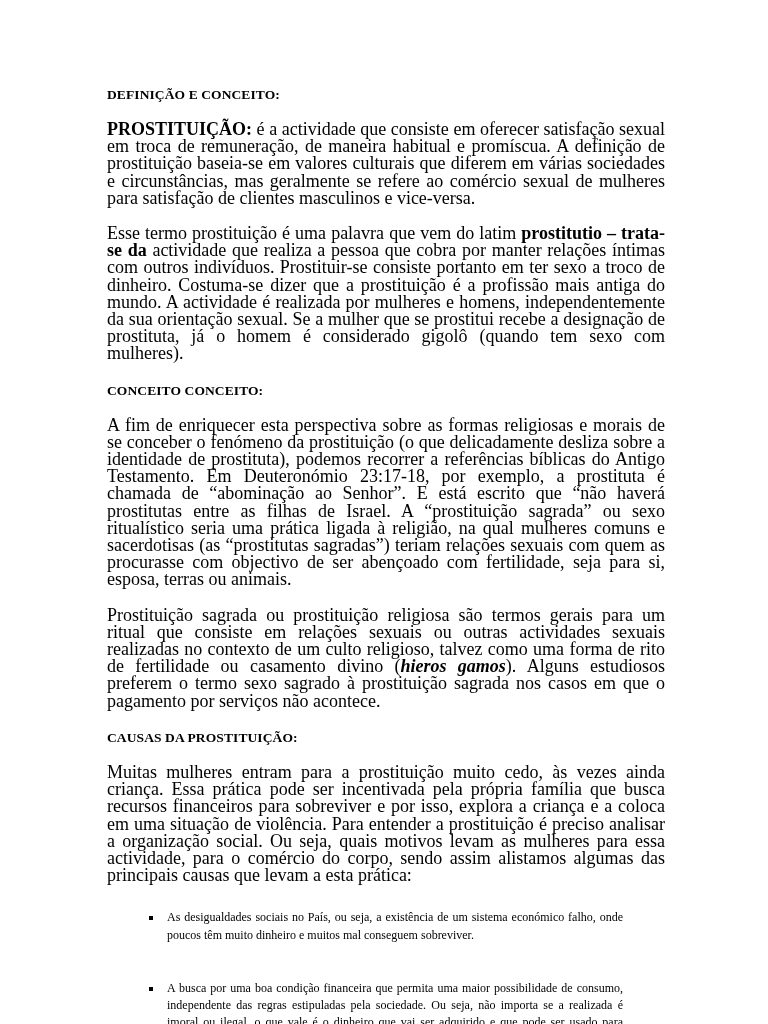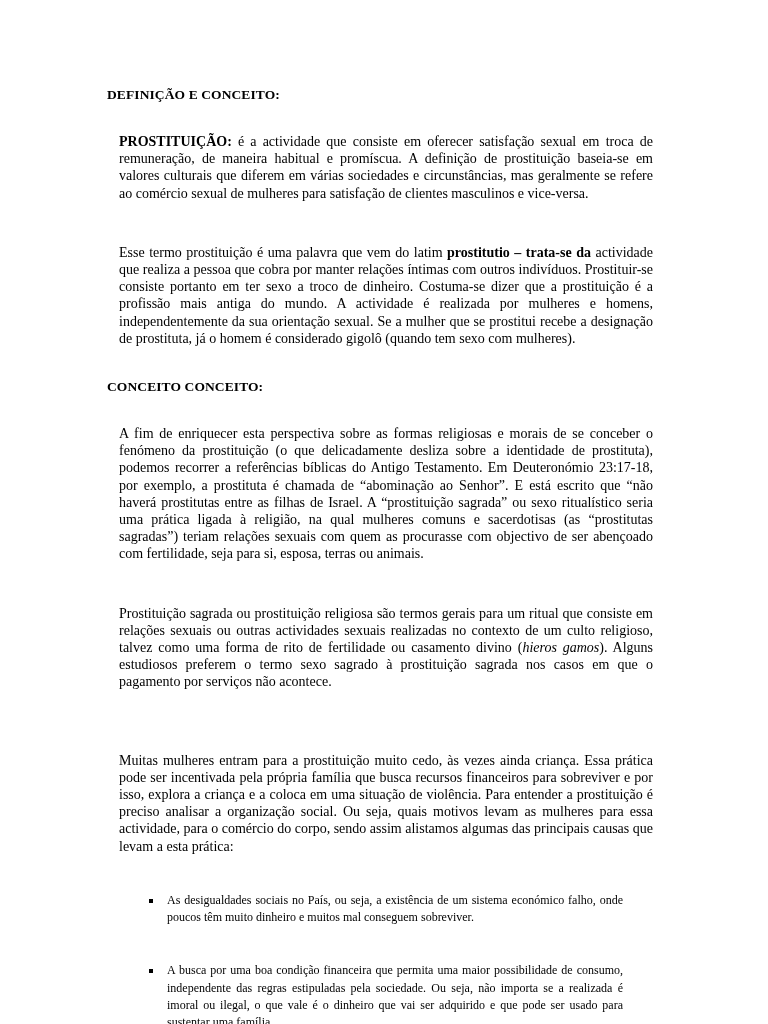--- a/index.html
+++ b/index.html
@@ -27,23 +27,23 @@
   }
   h2.heading {
     font-size: 13.5px;
     font-weight: bold;
     margin: 0;
     padding: 0;
     line-height: 17px;
     letter-spacing: 0.1px;
   }
   p.para {
-    font-size: 14px;
+    font-size: 18px;
     line-height: 17.2px;
-    margin: 12px;
+    margin: 0;
     padding: 0;
     text-align: justify;
     text-justify: inter-word;
     hyphens: none;
   }
   .gap-after-heading { height: 18px; }
   .gap-between-para { height: 18px; }
   .gap-before-heading { height: 19px; }
   .gap-bullets { height: 16px; }
 
@@ -66,21 +66,21 @@
   li.bullet-item .sq {
     position: absolute;
     left: 33px;
     top: 7px;
     width: 4px;
     height: 4px;
     background: #000000;
     display: block;
   }
   b.b { font-weight: bold; }
-  i.bi { font-weight: normal; font-style: italic; }
+  i.bi { font-weight: bold; font-style: italic; }
 </style>
 </head>
 <body>
 
 <div class="page">
   <div class="doc-body">
 
     <h2 class="heading">DEFINIÇÃO E CONCEITO:</h2>
 
     <div class="gap-after-heading"></div>
@@ -98,20 +98,21 @@
     <div class="gap-after-heading"></div>
 
     <p class="para">A fim de enriquecer esta perspectiva sobre as formas religiosas e morais de se conceber o fenómeno da prostituição (o que delicadamente desliza sobre a identidade de prostituta), podemos recorrer a referências bíblicas do Antigo Testamento. Em Deuteronómio 23:17-18, por exemplo, a prostituta é chamada de “abominação ao Senhor”. E está escrito que “não haverá prostitutas entre as filhas de Israel. A “prostituição sagrada” ou sexo ritualístico seria uma prática ligada à religião, na qual mulheres comuns e sacerdotisas (as “prostitutas sagradas”) teriam relações sexuais com quem as procurasse com objectivo de ser abençoado com fertilidade, seja para si, esposa, terras ou animais.</p>
 
     <div class="gap-between-para"></div>
 
     <p class="para"><span>Prostituição sagrada ou prostituição religiosa são termos gerais para um ritual que consiste em relações sexuais ou outras actividades sexuais realizadas no contexto de um culto religioso, talvez como uma forma de rito de fertilidade ou casamento divino (</span><i class="bi">hieros gamos</i><span>). Alguns estudiosos preferem o termo sexo sagrado à prostituição sagrada nos casos em que o pagamento por serviços não acontece.</span></p>
 
     <div class="gap-before-heading"></div>
 
+    <h2 class="heading">CAUSAS DA PROSTITUIÇÃO:</h2>
 
     <div class="gap-after-heading"></div>
 
     <p class="para">Muitas mulheres entram para a prostituição muito cedo, às vezes ainda criança. Essa prática pode ser incentivada pela própria família que busca recursos financeiros para sobreviver e por isso, explora a criança e a coloca em uma situação de violência. Para entender a prostituição é preciso analisar a organização social. Ou seja, quais motivos levam as mulheres para essa actividade, para o comércio do corpo, sendo assim alistamos algumas das principais causas que levam a esta prática:</p>
 
     <div class="gap-bullets"></div>
 
     <ul class="bullets">
       <li class="bullet-item">
         <span class="sq"></span>

